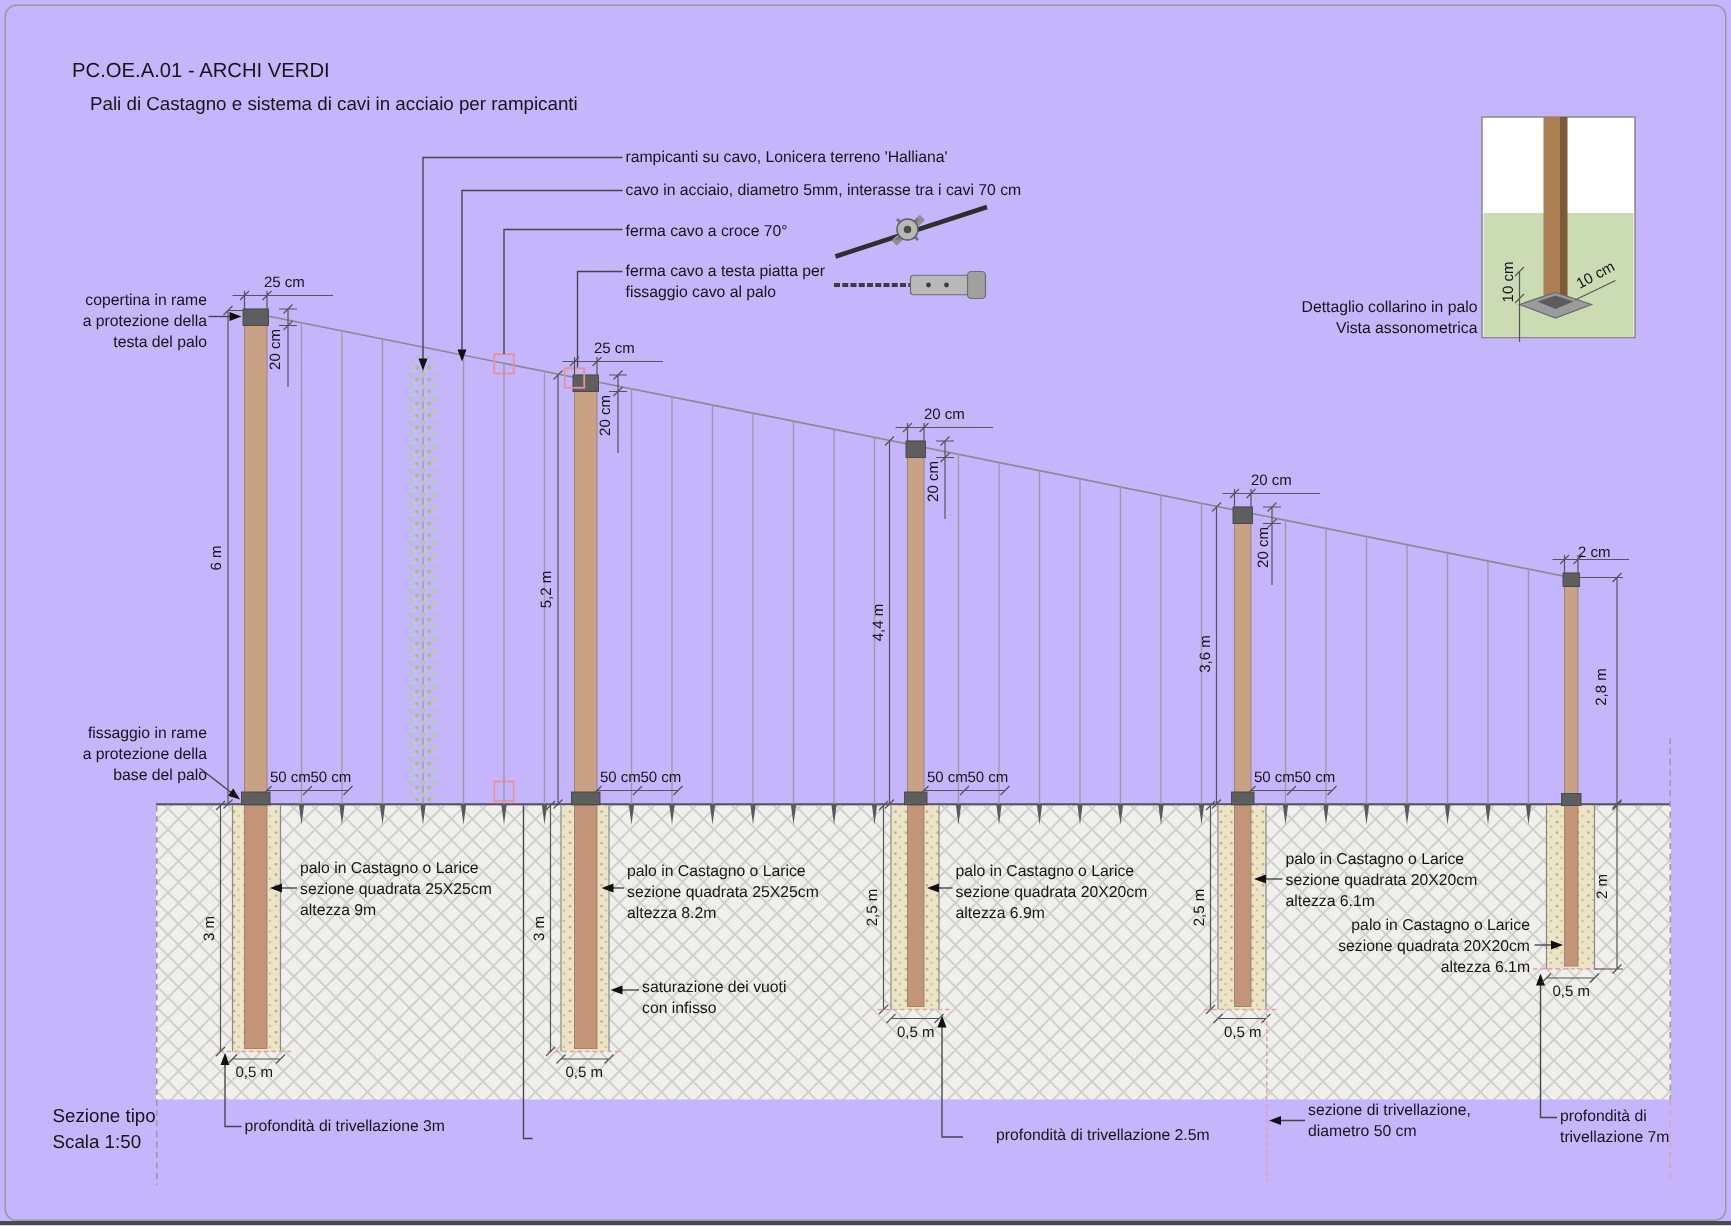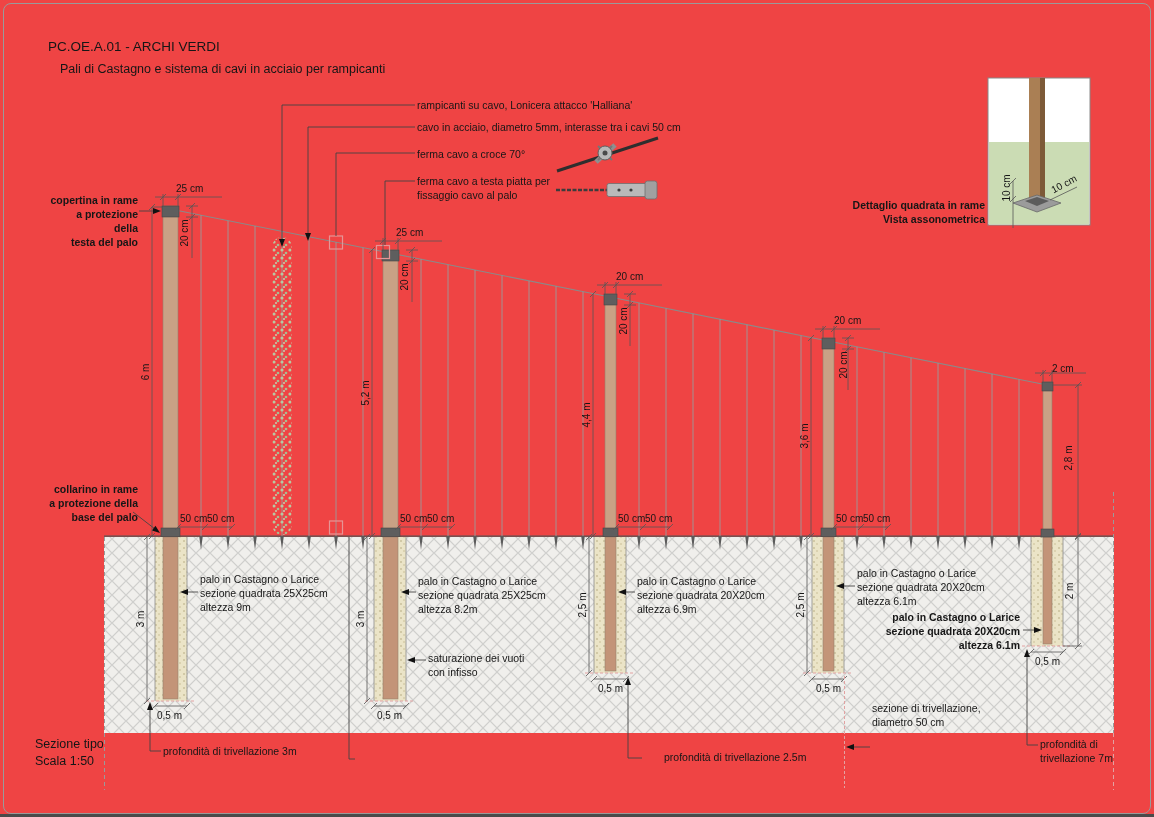--- a/index.html
+++ b/index.html
@@ -1,29 +1,29 @@
 <!DOCTYPE html>
 <html><head>
 <meta charset="utf-8">
 <style>
   html,body{margin:0;padding:0;background:#fff;}
-  .page{position:relative;width:1154px;height:817px;background:#ef4444;
+  .page{position:relative;width:1154px;height:817px;background:#c4b5fd;
         font-family:"Liberation Sans",sans-serif;color:#161616;overflow:hidden;}
   .frame{position:absolute;inset:3px;border:1.5px solid #9a9a9a;border-radius:8px;pointer-events:none;}
   .bottom-line{position:absolute;left:0;right:0;bottom:0;height:3px;background:#4a4a4a;}
   svg.draw{position:absolute;left:0;top:0;}
   .t1{position:absolute;font-size:13.5px;white-space:nowrap;}
   .t2{position:absolute;font-size:12.5px;white-space:pre-line;line-height:1.35;}
   .lbl{position:absolute;font-size:10.5px;line-height:1.33;white-space:pre-line;}
   .sm{position:absolute;font-size:10px;white-space:nowrap;}
   .rot{position:absolute;font-size:10px;white-space:nowrap;
        transform:translate(-50%,-50%) rotate(-90deg);}
   .rotd{position:absolute;font-size:10px;white-space:nowrap;
        transform:translate(-50%,-50%) rotate(-28deg);}
-  .ra{text-align:right;font-weight:bold;}
+  .ra{text-align:right;}
 </style>
 </head>
 <body>
 
 <div class="page">
   <div class="frame"></div>
 
   <svg class="draw" width="1154" height="817" viewBox="0 0 1154 817">
     <defs>
       <pattern id="hatch" width="14" height="14" patternUnits="userSpaceOnUse">
@@ -250,34 +250,34 @@
       <circle cx="619" cy="190" r="1.6" fill="#3c3c3c"></circle>
       <circle cx="631" cy="190" r="1.6" fill="#3c3c3c"></circle>
     </g>
   </svg>
 
   <div class="t1" style="left:48px;top:39px">PC.OE.A.01 - ARCHI VERDI</div>
   <div class="t2" style="left:60px;top:61px">Pali di Castagno e sistema di cavi in acciaio per rampicanti</div>
   <div class="t2" style="left:35px;top:736px">Sezione tipo
 Scala 1:50</div>
 
-  <div class="lbl" style="left:417px;top:99px">rampicanti su cavo, Lonicera attacco 'Halliana'</div>
-  <div class="lbl" style="left:417px;top:121px">cavo in acciaio, diametro 5mm, interasse tra i cavi 50 cm</div>
+  <div class="lbl" style="left:417px;top:99px">rampicanti su cavo, Lonicera terreno 'Halliana'</div>
+  <div class="lbl" style="left:417px;top:121px">cavo in acciaio, diametro 5mm, interasse tra i cavi 70 cm</div>
   <div class="lbl" style="left:417px;top:148px">ferma cavo a croce 70°</div>
   <div class="lbl" style="left:417px;top:175px">ferma cavo a testa piatta per
 fissaggio cavo al palo</div>
 
   <div class="lbl ra" style="left:50px;top:194px;width:88px">copertina in rame
 a protezione della
 testa del palo</div>
-  <div class="lbl ra" style="left:48px;top:483px;width:90px">collarino in rame
+  <div class="lbl ra" style="left:48px;top:483px;width:90px">fissaggio in rame
 a protezione della
 base del palo</div>
 
-  <div class="lbl ra" style="left:845px;top:199px;width:140px">Dettaglio quadrata in rame
+  <div class="lbl ra" style="left:845px;top:199px;width:140px">Dettaglio collarino in palo
 Vista assonometrica</div>
   <div class="rot" style="left:1006px;top:188px">10 cm</div>
   <div class="rotd" style="left:1064px;top:184px">10 cm</div>
 
   <div class="sm" style="left:176px;top:183px">25 cm</div>
   <div class="rot" style="left:184px;top:233px">20 cm</div>
   <div class="rot" style="left:145px;top:372px">6 m</div>
   <div class="sm" style="left:180px;top:513px">50 cm</div>
   <div class="sm" style="left:207px;top:513px">50 cm</div>
   <div class="rot" style="left:140px;top:619px">3 m</div>
@@ -325,19 +325,19 @@
 sezione quadrata 20X20cm
 altezza 6.1m</div>
   <div class="lbl ra" style="left:885px;top:611px;width:135px">palo in Castagno o Larice
 sezione quadrata 20X20cm
 altezza 6.1m</div>
   <div class="lbl" style="left:428px;top:652px">saturazione dei vuoti
 con infisso</div>
 
   <div class="lbl" style="left:163px;top:745px">profondità di trivellazione 3m</div>
   <div class="lbl" style="left:664px;top:751px">profondità di trivellazione 2.5m</div>
-  <div class="lbl" style="left:872px;top:702px">sezione di trivellazione,
+  <div class="lbl" style="left:872px;top:734px">sezione di trivellazione,
 diametro 50 cm</div>
   <div class="lbl" style="left:1040px;top:738px">profondità di
 trivellazione 7m</div>
 
   <div class="bottom-line"></div>
 </div>
 
 </body></html>

